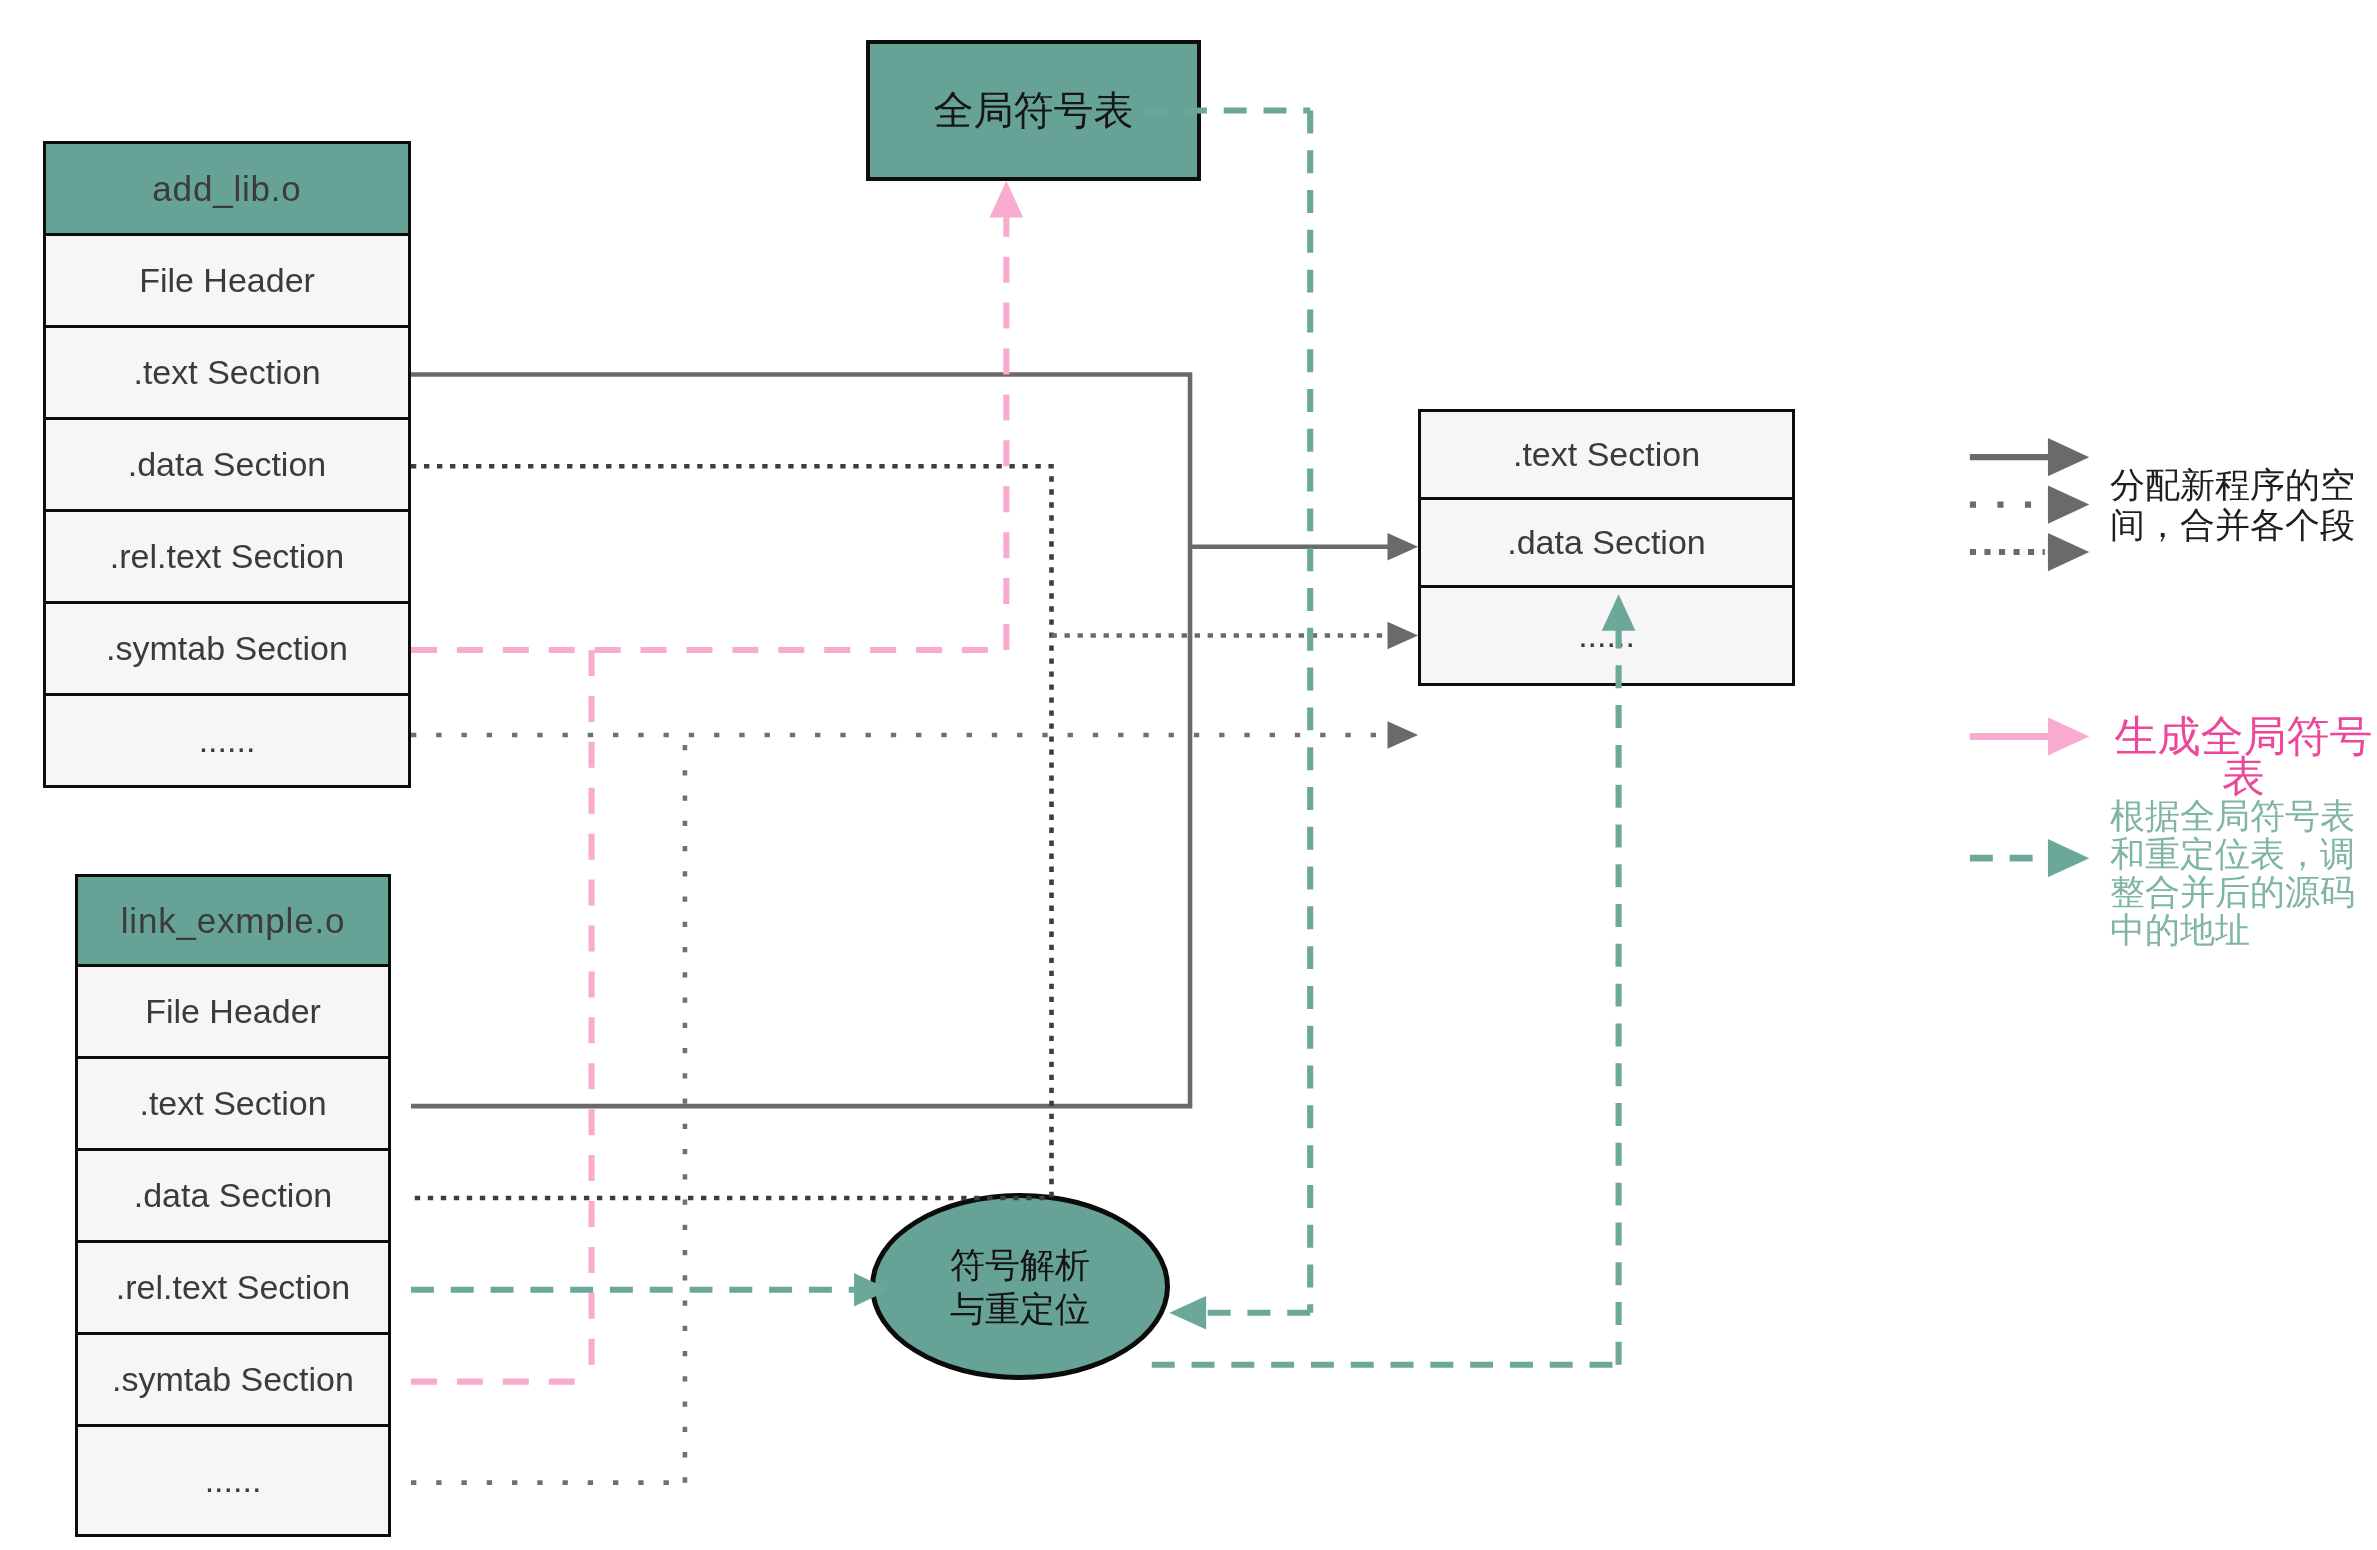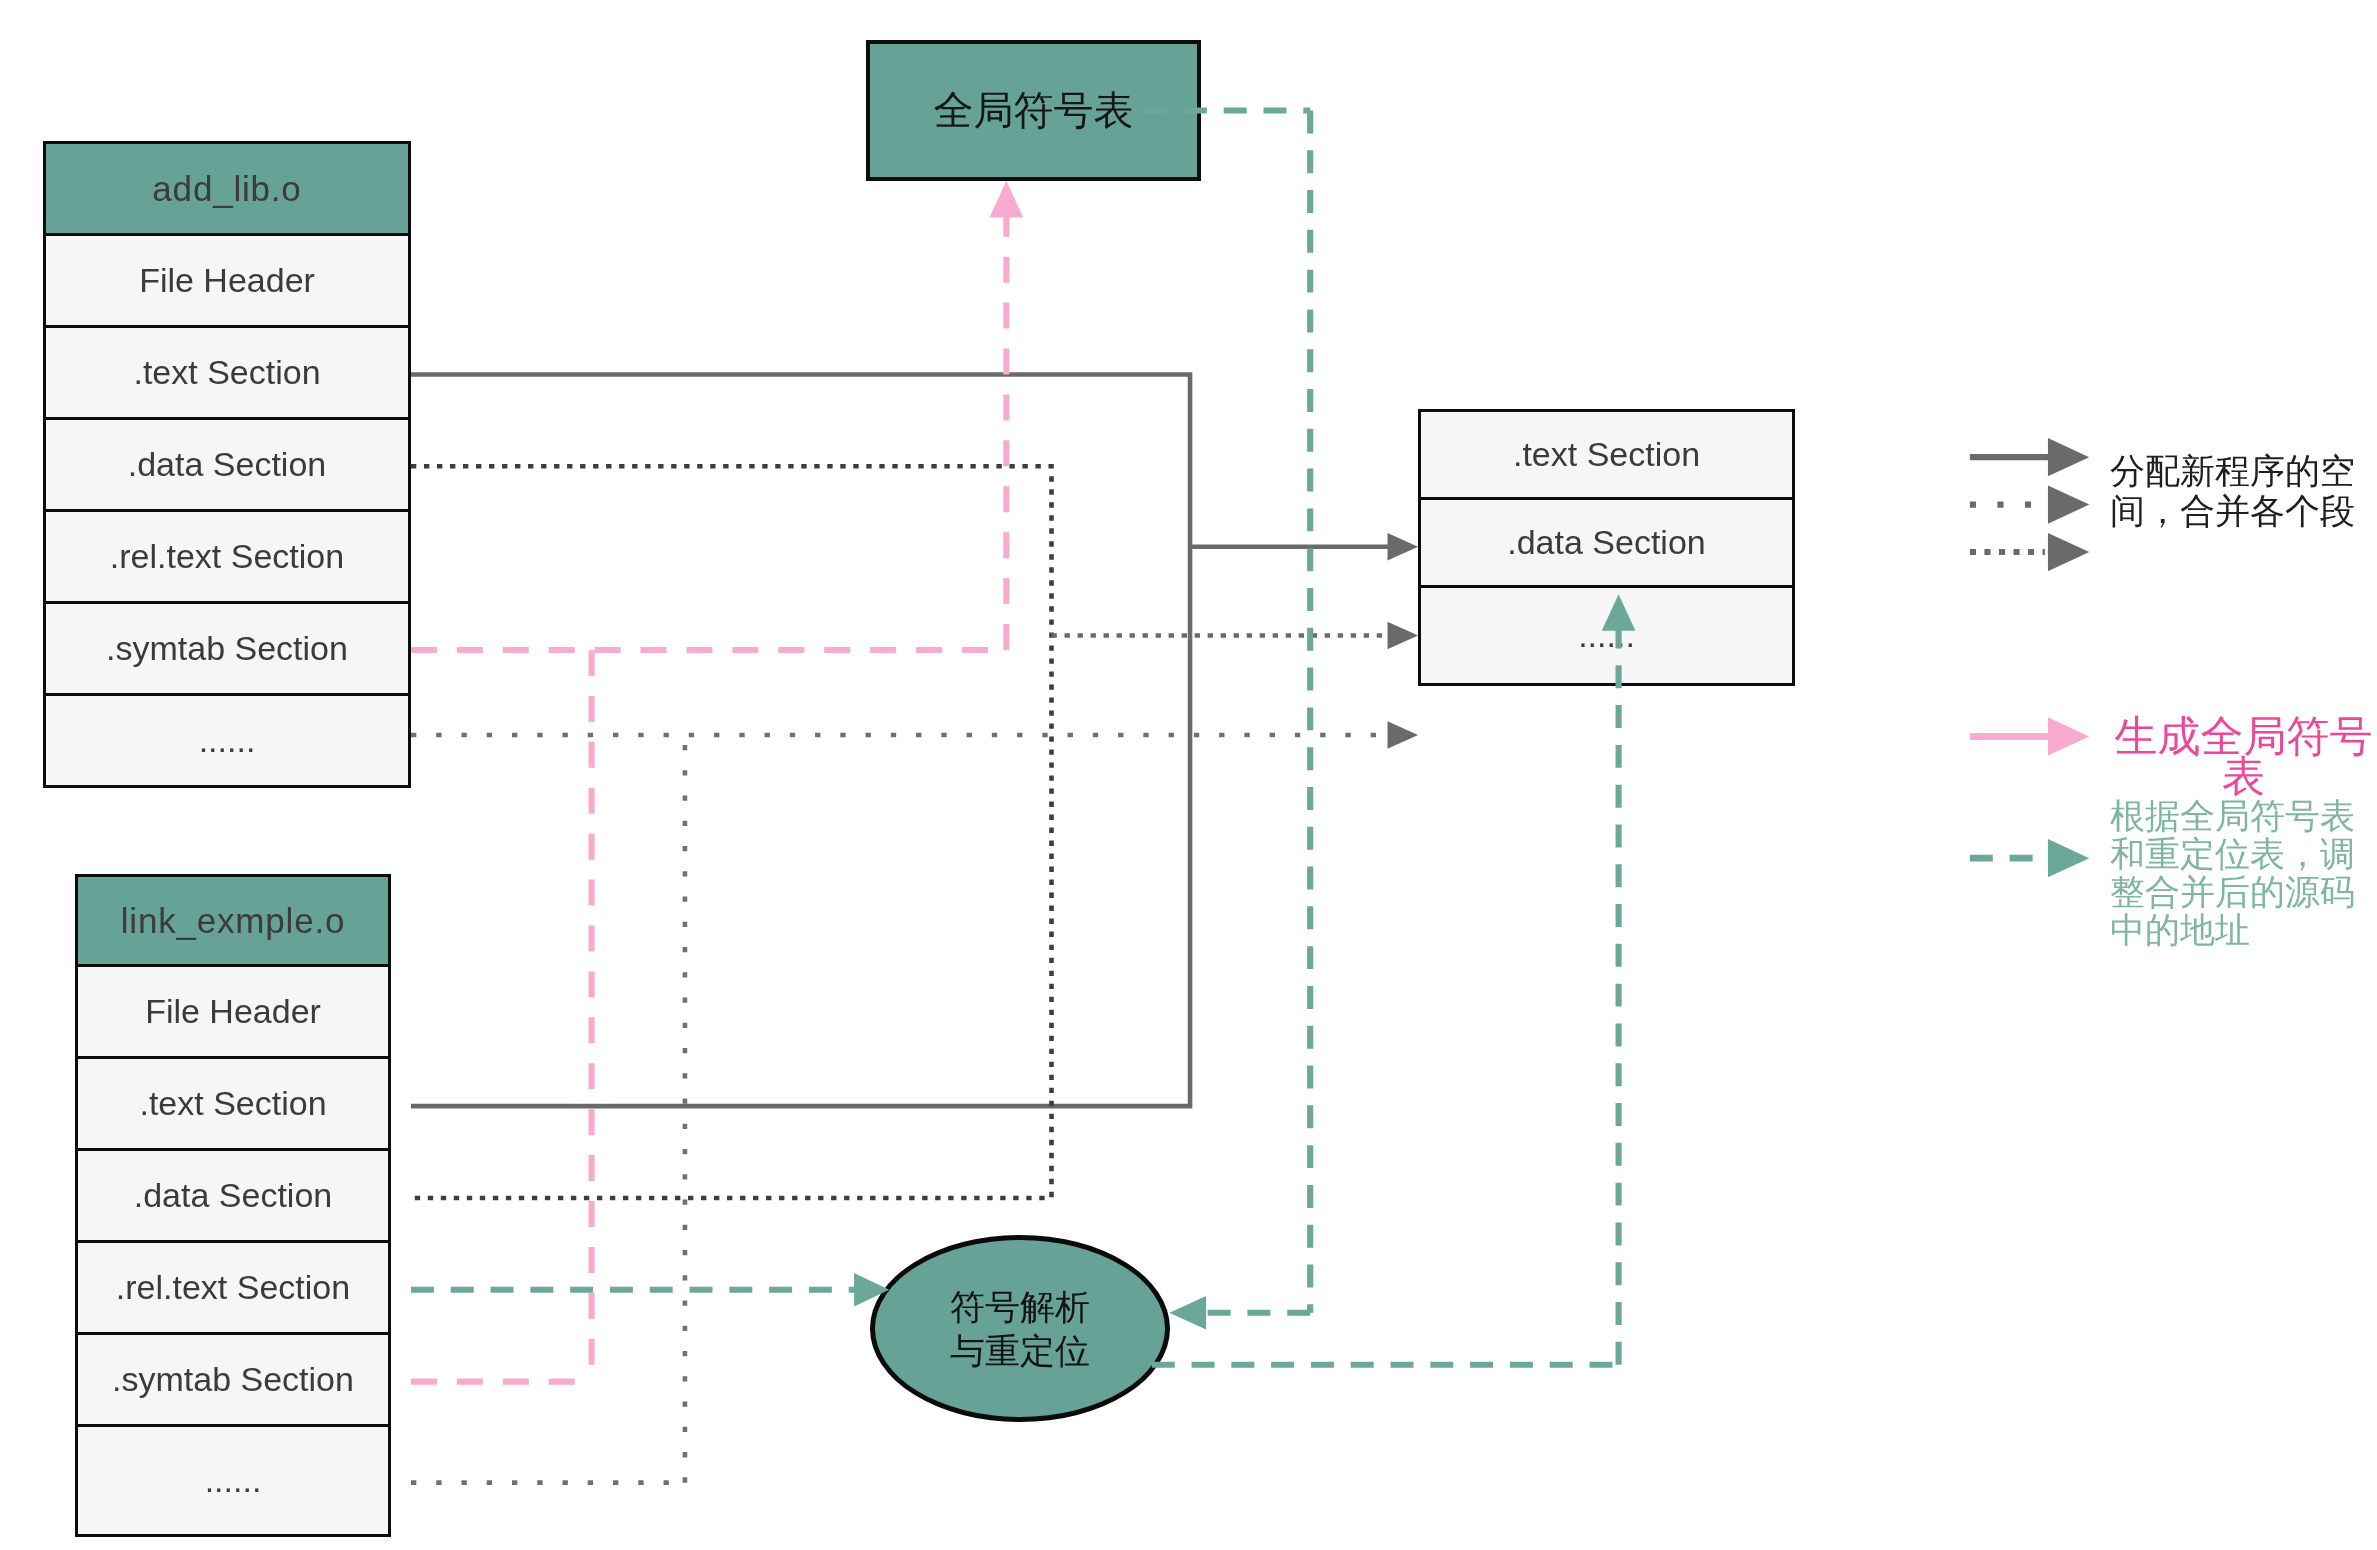--- a/index.html
+++ b/index.html
@@ -108,24 +108,24 @@
   </div>
 
   <div class="box" style="left:1418px;top:409px;width:377px;">
     <div class="box-row" style="height:88px">.text Section</div>
     <div class="box-row" style="height:88px">.data Section</div>
     <div class="box-row" style="height:95px">......</div>
   </div>
 
   <div class="titlebox" style="left:866px;top:40px;width:335px;height:141px;">全局符号表</div>
 
-  <div class="ellipse" style="left:870px;top:1235px;width:300px;height:187px;">符号解析
+  <div class="ellipse" style="left:870px;top:1193px;width:300px;height:187px;">符号解析
 与重定位</div>
 
-  <div class="legend-text legend-gray" style="left:2110px;top:451px;">分配新程序的空
+  <div class="legend-text legend-gray" style="left:2110px;top:465px;">分配新程序的空
 间，合并各个段</div>
   <div class="legend-text legend-pink" style="left:2110px;top:716px;">生成全局符号表</div>
   <div class="legend-text legend-teal" style="left:2110px;top:798px;">根据全局符号表
 和重定位表，调
 整合并后的源码
 中的地址</div>
 
   <div class="watermark">CSDN @zhz小白</div>
 
 </div>

